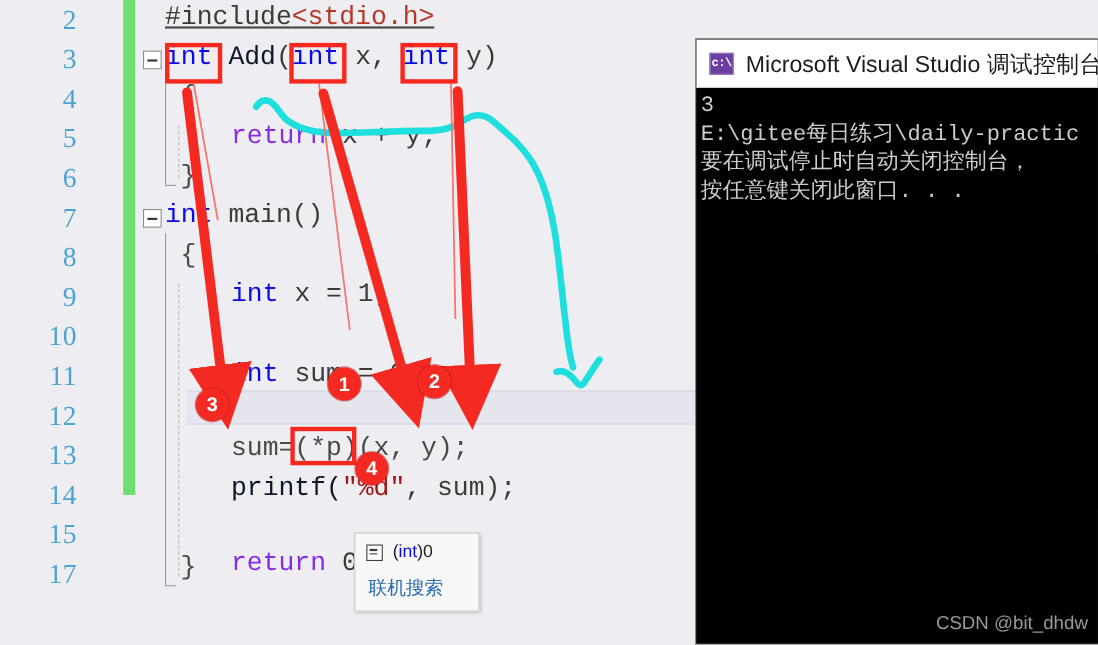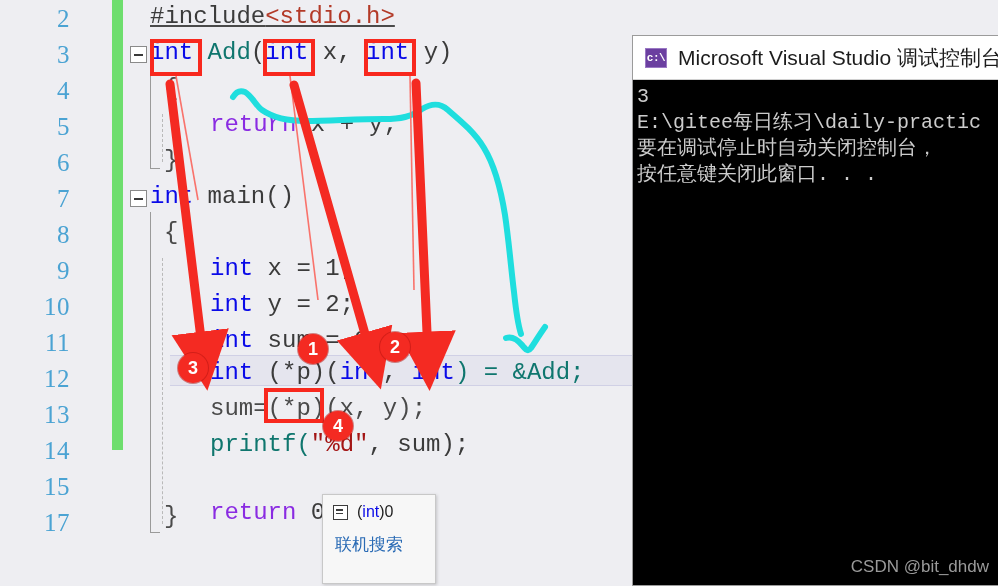--- a/index.html
+++ b/index.html
@@ -36,21 +36,21 @@
   .cl {
     position: absolute; left: 0;
     font-family: "Liberation Mono", monospace;
     font-size: 24px; line-height: 26px;
     white-space: pre; color: #4a4a4a;
   }
   .kw   { color: #0a0ae8; }
   .kw2  { color: #8a2be2; }
   .str  { color: #a31515; }
   .inc  { color: #b33a28; }
-  .fn   { color: #0f766e; }
+  .fn   { color: #0f172a; }
   .pl   { color: #3b3b3b; }
 
   
   .curline {
     position: absolute; left: 170px; top: 355px; width: 470px; height: 31px;
     background: rgba(170,170,215,0.13);
     border-top: 1px solid rgba(160,160,210,0.30);
     border-bottom: 1px solid rgba(160,160,210,0.30);
   }
 
@@ -88,21 +88,21 @@
     position: absolute; width: 30px; height: 30px; border-radius: 50%;
     background: #f42a22; color: #ffffff;
     font-family: "Liberation Sans", sans-serif;
     font-size: 18px; font-weight: bold;
     display: flex; align-items: center; justify-content: center;
     box-shadow: 0 0 0 1px rgba(180,20,15,0.5);
   }
 
   
   .popup {
-    position: absolute; left: 322px; top: 494px; width: 114px; height: 90px;
+    position: absolute; left: 322px; top: 484px; width: 114px; height: 72px;
     background: #f7f7f7; border: 1px solid #c8c8c8;
     box-shadow: 1px 1px 3px rgba(0,0,0,0.18);
     text-align: right;
   }
   .popup-row1 {
     position: absolute; left: 10px; top: 8px;
     display: flex; align-items: center; gap: 9px;
   }
   .pi-icon {
     width: 15px; height: 15px; border: 1.6px solid #3c3c3c; background: #fff;
@@ -214,25 +214,23 @@
       <div class="cl" style="top:112px; left:82px;"><span class="kw2">return</span><span class="pl"> x + y;</span></div>
 
       <div class="cl" style="top:148px; left:36px;">}</div>
 
       <div class="cl" style="top:184px; left:22px;"><span class="kw">int</span><span class="pl"> main()</span></div>
 
       <div class="cl" style="top:220px; left:36px;">{</div>
 
       <div class="cl" style="top:256px; left:82px;"><span class="kw">int</span><span class="pl"> x = 1;</span></div>
 
-      <div class="cl" style="top:292px; left:82px;"><span class="kw">int</span><span class="pl"> y = 2;</span></div>
 
       <div class="cl" style="top:328px; left:82px;"><span class="kw">int</span><span class="pl"> sum = 0;</span></div>
 
-      <div class="cl" style="top:360px; left:82px;"><span class="kw">int</span><span class="pl"> (*p)(</span><span class="kw">int</span><span class="pl">, </span><span class="kw">int</span><span class="fn">) = &amp;Add;</span></div>
 
       <div class="cl" style="top:396px; left:82px;">sum=(*p)(x, y);</div>
 
       <div class="cl" style="top:432px; left:82px;"><span class="fn">printf(</span><span class="str">"%d"</span><span class="pl">, sum);</span></div>
 
       <div class="cl" style="top:468px; left:82px;margin-top:32px;"><span class="kw2">return</span><span class="pl"> 0;</span></div>
 
       <div class="cl" style="top:504px; left:36px;">}</div>
     </div>
   </div>

